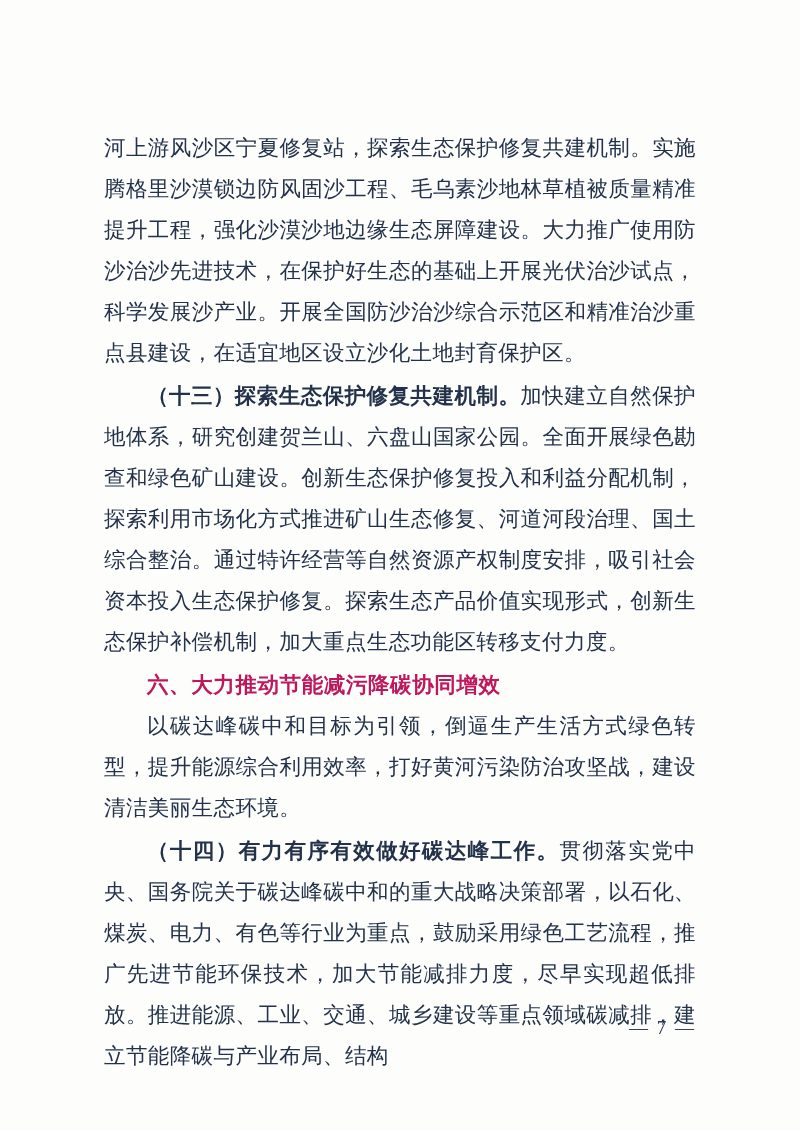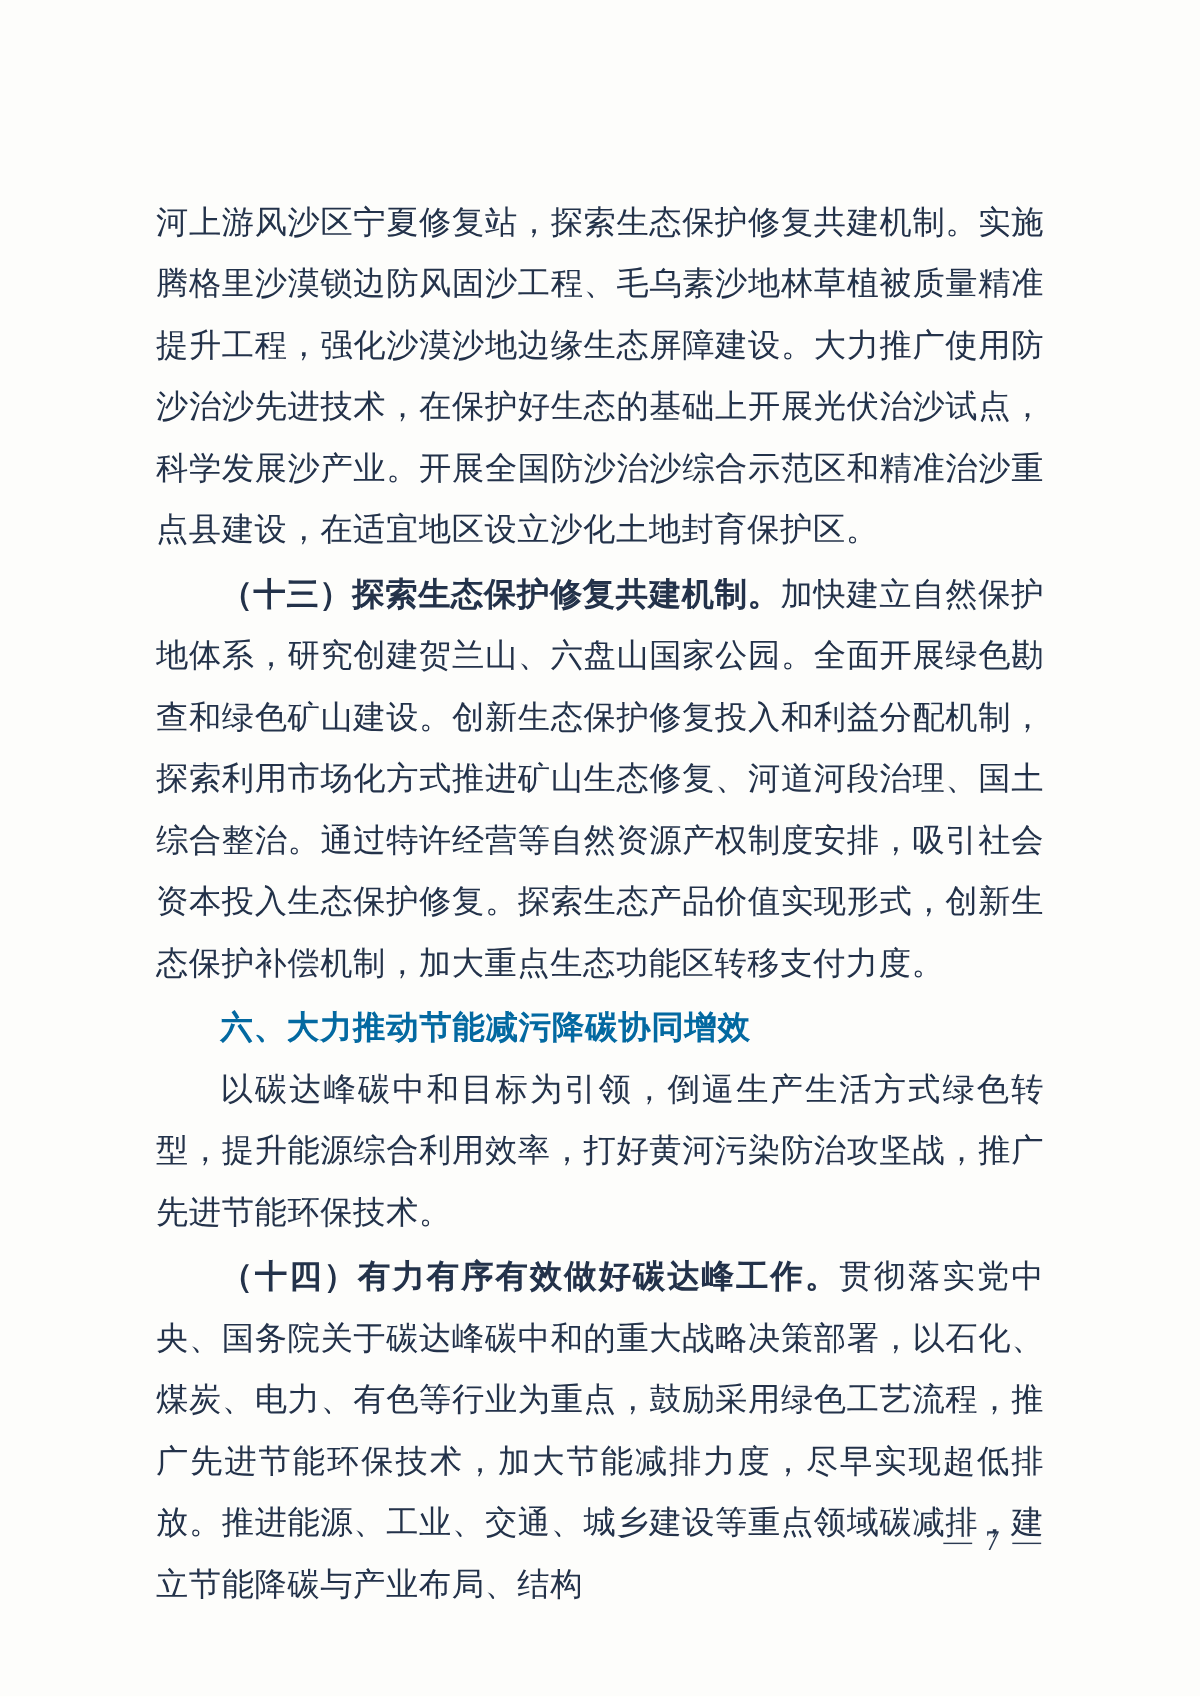--- a/index.html
+++ b/index.html
@@ -34,21 +34,21 @@
     letter-spacing: 0.4px;
     margin: 0 0 0 0;
     font-family: "Liberation Serif", "DejaVu Serif", serif;
   }
   .para.indent {
     text-indent: 43px;
   }
   .heading {
     font-size: 21.5px;
     line-height: 41px;
-    color: #0369a1;
+    color: #be185d;
     font-weight: bold;
     text-indent: 43px;
     letter-spacing: 0.6px;
     margin: 0;
     font-family: "Liberation Sans", "DejaVu Sans", sans-serif;
   }
   .para .lead {
     font-weight: bold;
     font-family: "Liberation Sans", "DejaVu Sans", sans-serif;
   }
@@ -74,21 +74,21 @@
     <div class="spacer-sm"></div>
 
     <p class="para indent">
       <span class="lead">（十三）探索生态保护修复共建机制。</span><span>加快建立自然保护地体系，研究创建贺兰山、六盘山国家公园。全面开展绿色勘查和绿色矿山建设。创新生态保护修复投入和利益分配机制，探索利用市场化方式推进矿山生态修复、河道河段治理、国土综合整治。通过特许经营等自然资源产权制度安排，吸引社会资本投入生态保护修复。探索生态产品价值实现形式，创新生态保护补偿机制，加大重点生态功能区转移支付力度。</span>
     </p>
 
     <div class="spacer-sm"></div>
 
     <p class="heading">六、大力推动节能减污降碳协同增效</p>
 
-    <p class="para indent">以碳达峰碳中和目标为引领，倒逼生产生活方式绿色转型，提升能源综合利用效率，打好黄河污染防治攻坚战，推广先进节能环保技术。</p>
+    <p class="para indent">以碳达峰碳中和目标为引领，倒逼生产生活方式绿色转型，提升能源综合利用效率，打好黄河污染防治攻坚战，建设清洁美丽生态环境。</p>
 
     <div class="spacer-sm"></div>
 
     <p class="para indent">
       <span class="lead">（十四）有力有序有效做好碳达峰工作。</span><span>贯彻落实党中央、国务院关于碳达峰碳中和的重大战略决策部署，以石化、煤炭、电力、有色等行业为重点，鼓励采用绿色工艺流程，推广先进节能环保技术，加大节能减排力度，尽早实现超低排放。推进能源、工业、交通、城乡建设等重点领域碳减排，建立节能降碳与产业布局、结构</span>
     </p>
 
   </div>
 
   <div class="footer">— 7 —</div>

